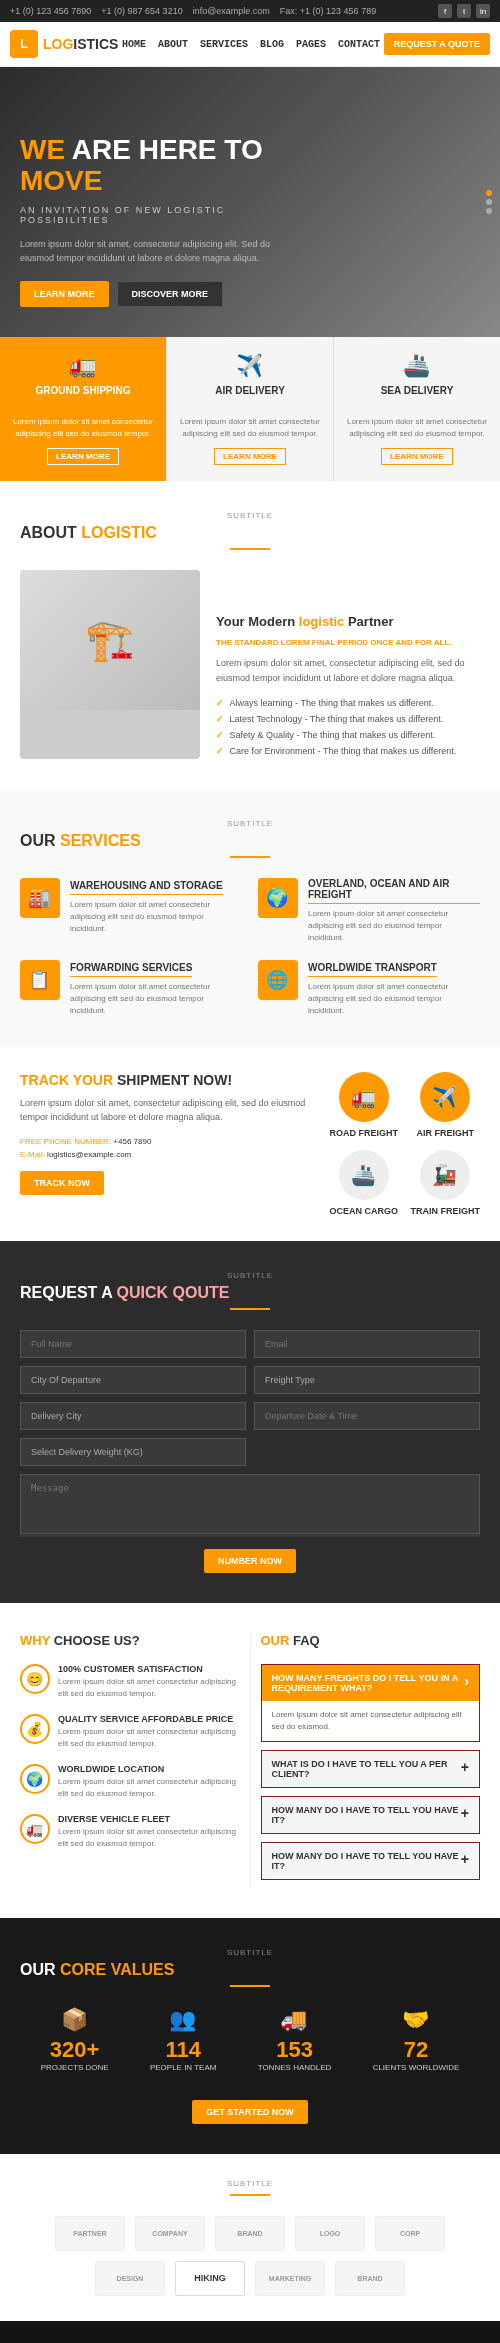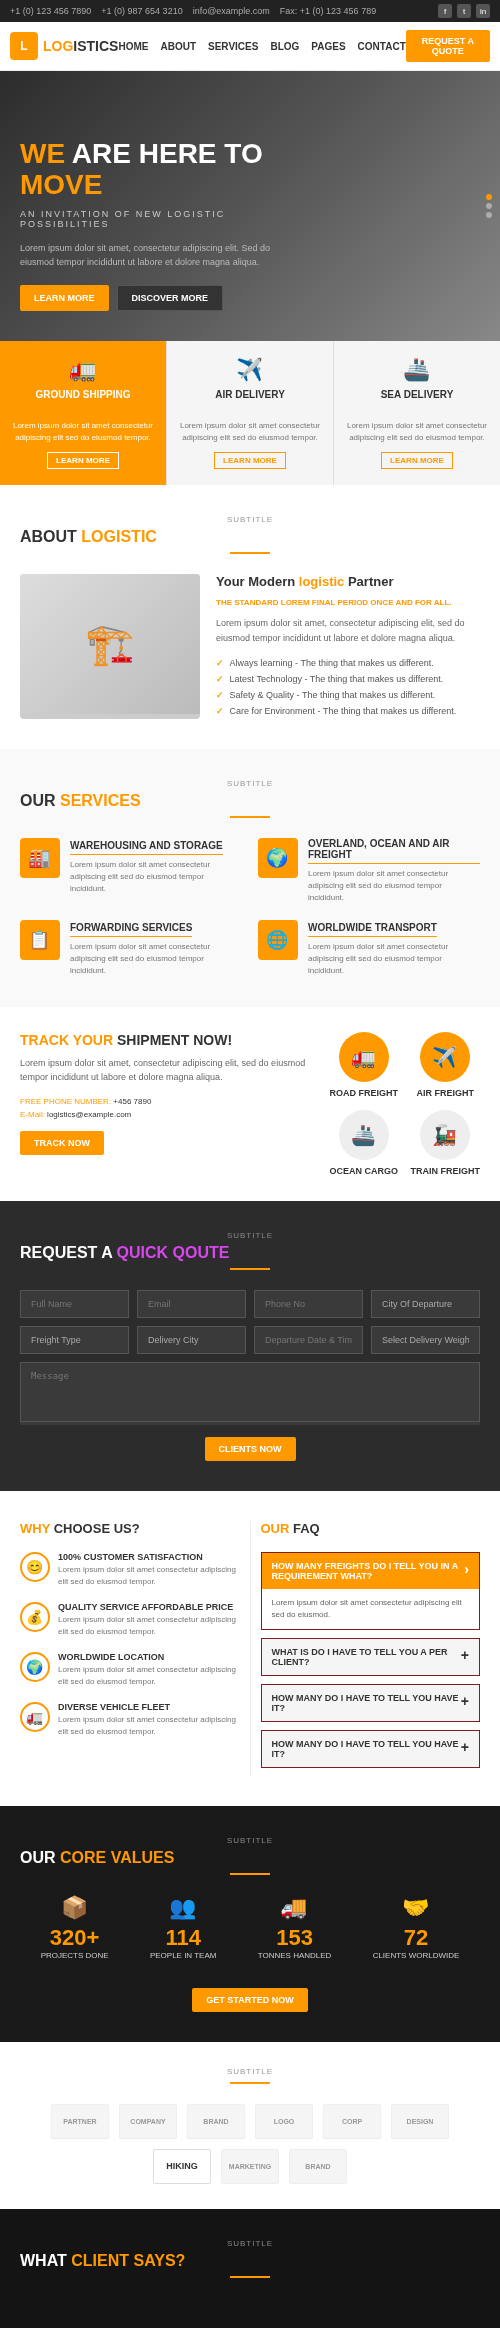--- a/index.html
+++ b/index.html
@@ -10,21 +10,21 @@
     .top-bar .contact-info { display: flex; gap: 10px; }
     .top-bar .social { display: flex; gap: 5px; }
     .social-icon { width: 14px; height: 14px; background: #555; border-radius: 2px; display: inline-flex; align-items: center; justify-content: center; color: #fff; font-size: 8px; cursor: pointer; }
 
     .nav-bar { background: #fff; display: flex; align-items: center; justify-content: space-between; padding: 8px 10px; border-bottom: 1px solid #eee; }
     .logo { display: flex; align-items: center; gap: 5px; }
     .logo-icon { width: 28px; height: 28px; background: #f90; border-radius: 4px; display: flex; align-items: center; justify-content: center; color: #fff; font-weight: bold; font-size: 12px; }
     .logo-text { font-weight: bold; font-size: 14px; color: #333; }
     .logo-text span { color: #f90; }
     .nav-links { display: flex; gap: 12px; font-size: 10px; font-weight: bold; color: #333; }
-    .nav-links a { text-decoration: none; color: #333; cursor: pointer; }
+    .nav-links a { text-decoration: none; color: #333; cursor: pointer; font-family: Liberation Mono, monospace; }
     .nav-quote-btn { background: #f90; color: #fff; border: none; padding: 6px 10px; font-size: 9px; font-weight: bold; cursor: pointer; border-radius: 2px; }
 
     
     .hero { background: linear-gradient(rgba(0,0,0,0.5), rgba(0,0,0,0.5)), #444; color: #fff; padding: 68px 20px 30px; min-height: 220px; position: relative; background-size: cover; }
     .hero-bg { position: absolute; inset: 0; background: linear-gradient(135deg, #2c2c2c 0%, #555 50%, #888 100%); z-index: 0; }
     .hero-content { position: relative; z-index: 1; max-width: 280px; }
     .hero-title { font-size: 28px; font-weight: 900; line-height: 1.1; margin-bottom: 8px; }
     .hero-title .we { color: #f90; }
     .hero-tagline { font-size: 9px; color: #ccc; letter-spacing: 2px; margin-bottom: 12px; }
     .hero-desc { font-size: 9px; color: #bbb; margin-bottom: 16px; line-height: 1.6; }
@@ -47,21 +47,21 @@
 
     
     .section { padding: 30px 20px; }
     .section-title { text-align: left; font-size: 16px; font-weight: bold; margin-bottom: 4px; }
     .section-title span { color: #f90; }
     .section-divider { width: 40px; height: 2px; background: #f90; margin: 6px auto 20px; }
     .about-grid { display: flex; gap: 16px; }
     .about-image { width: 180px; flex-shrink: 0; background: #ccc; border-radius: 4px; min-height: 140px; overflow: hidden; position: relative; }
     .about-img-placeholder { width: 100%; height: 140px; background: linear-gradient(135deg, #ddd 0%, #bbb 100%); display: flex; align-items: center; justify-content: center; }
     .forklift-icon { font-size: 40px; color: #888; }
-    .about-content { flex: 1; }
+    .about-content { flex: 1; margin-top: 44px; }
     .about-content h3 { font-size: 13px; font-weight: bold; margin-bottom: 8px; }
     .about-content h3 span { color: #f90; }
     .about-desc { font-size: 9px; color: #666; line-height: 1.6; margin-bottom: 10px; }
     .about-list { list-style: none; font-size: 9px; color: #555; }
     .about-list li { padding: 3px 0; display: flex; align-items: flex-start; gap: 6px; }
     .about-list li::before { content: "✓"; color: #f90; font-weight: bold; flex-shrink: 0; }
 
     
     .our-services { background: #f9f9f9; padding: 30px 20px; }
     .services-grid { display: grid; grid-template-columns: 1fr 1fr; gap: 16px; margin-top: 10px; }
@@ -84,22 +84,22 @@
     .freight-icon { width: 50px; height: 50px; border-radius: 50%; display: flex; align-items: center; justify-content: center; margin: 0 auto 6px; font-size: 20px; }
     .freight-card.road .freight-icon { background: #f90; color: #fff; }
     .freight-card.air .freight-icon { background: #f90; color: #fff; }
     .freight-card.ocean .freight-icon { background: #eee; color: #555; }
     .freight-card.train .freight-icon { background: #eee; color: #555; }
     .freight-label { font-size: 9px; font-weight: bold; color: #333; }
 
     
     .quick-quote { background: #2c2c2c; padding: 30px 20px; }
     .quick-quote .section-title { color: #fff; }
-    .quick-quote .section-title span { color: #d946ef; }
-    .form-grid { display: grid; grid-template-columns: 1fr 1fr 1fr 1fr; gap: 8px; margin-top: 16px; }
+    .quick-quote .section-title span { color: #fca5a5; }
+    .form-grid { display: grid; grid-template-columns: 1fr 1fr; gap: 8px; margin-top: 16px; }
     .form-field { background: #3a3a3a; }
     .form-field input, .form-field select { width: 100%; background: #3a3a3a; border: 1px solid #555; color: #aaa; padding: 8px 10px; font-size: 9px; outline: none; }
     .form-field select { appearance: none; }
     .form-textarea { grid-column: 1 / -1; }
     .form-textarea textarea { width: 100%; background: #3a3a3a; border: 1px solid #555; color: #aaa; padding: 8px 10px; font-size: 9px; outline: none; min-height: 60px; resize: none; }
     .form-submit { text-align: center; margin-top: 12px; }
 
     
     .why-faq { display: flex; gap: 0; padding: 30px 0; }
     .why-choose { flex: 1; padding: 0 10px 0 20px; border-right: 1px solid #eee; }
@@ -122,21 +122,21 @@
     .core-values .section-title { color: #fff; }
     .stats-grid { display: flex; justify-content: space-around; margin: 20px 0; }
     .stat-item { text-align: center; }
     .stat-icon { font-size: 22px; color: #f90; margin-bottom: 4px; }
     .stat-number { font-size: 22px; font-weight: bold; color: #f90; }
     .stat-label { font-size: 8px; color: #ccc; text-transform: uppercase; }
 
     
     .partners { background: #fff; padding: 25px 20px; }
     .partners-grid { display: flex; flex-wrap: wrap; gap: 10px; justify-content: center; align-items: center; margin-top: 16px; }
-    .partner-logo { width: 58px; height: 35px; background: #f5f5f5; border: 1px solid #eee; display: flex; align-items: center; justify-content: center; font-size: 7px; color: #999; font-weight: bold; text-transform: uppercase; border-radius: 2px; }
+    .partner-logo { width: 70px; height: 35px; background: #f5f5f5; border: 1px solid #eee; display: flex; align-items: center; justify-content: center; font-size: 7px; color: #999; font-weight: bold; text-transform: uppercase; border-radius: 2px; }
     .partner-logo.hiking { background: #fff; border: 1px solid #ddd; font-size: 9px; font-weight: 900; color: #333; }
 
     
     .testimonials { background: linear-gradient(rgba(0,0,0,0.7), rgba(0,0,0,0.7)), #444; color: #fff; padding: 30px 20px; }
     .testimonials .section-title { color: #fff; }
 
     .section-subtitle { font-size: 8px; color: #999; text-align: center; margin-bottom: 4px; text-transform: uppercase; letter-spacing: 1px; }
     .dots-nav { display: flex; flex-direction: column; gap: 3px; position: absolute; right: 8px; top: 50%; transform: translateY(-50%); }
     .dot { width: 6px; height: 6px; border-radius: 50%; background: rgba(255,255,255,0.4); }
     .dot.active { background: #f90; }
@@ -312,23 +312,20 @@
   <div class="section-title" style="color:#fff;">REQUEST A <span>QUICK QOUTE</span></div>
   <div class="section-divider"></div>
   <div class="form-grid">
     <div class="form-field">
       <input type="text" placeholder="Full Name" style="">
     </div>
     <div class="form-field">
       <input type="text" placeholder="Email" style="">
     </div>
     <div class="form-field">
-      <input type="text" placeholder="Phone No" style="">
-    </div>
-    <div class="form-field">
       <select>
         <option>City Of Departure</option>
       </select>
     </div>
     <div class="form-field">
       <select>
         <option>Freight Type</option>
         <option>Ground</option>
         <option>Air</option>
         <option>Sea</option>
@@ -345,21 +342,21 @@
     <div class="form-field">
       <select>
         <option>Select Delivery Weight (KG)</option>
       </select>
     </div>
     <div class="form-field form-textarea">
       <textarea placeholder="Message" style=""></textarea>
     </div>
   </div>
   <div class="form-submit">
-    <button class="btn-orange">CLIENTS NOW</button>
+    <button class="btn-orange">NUMBER NOW</button>
   </div>
 </div>
 
 <div class="why-faq">
   <div class="why-choose">
     <h3><span>WHY </span>CHOOSE US?</h3>
     <div class="why-item">
       <div class="why-item-icon">😊</div>
       <div class="why-item-content">
         <h5>100% CUSTOMER SATISFACTION</h5>

